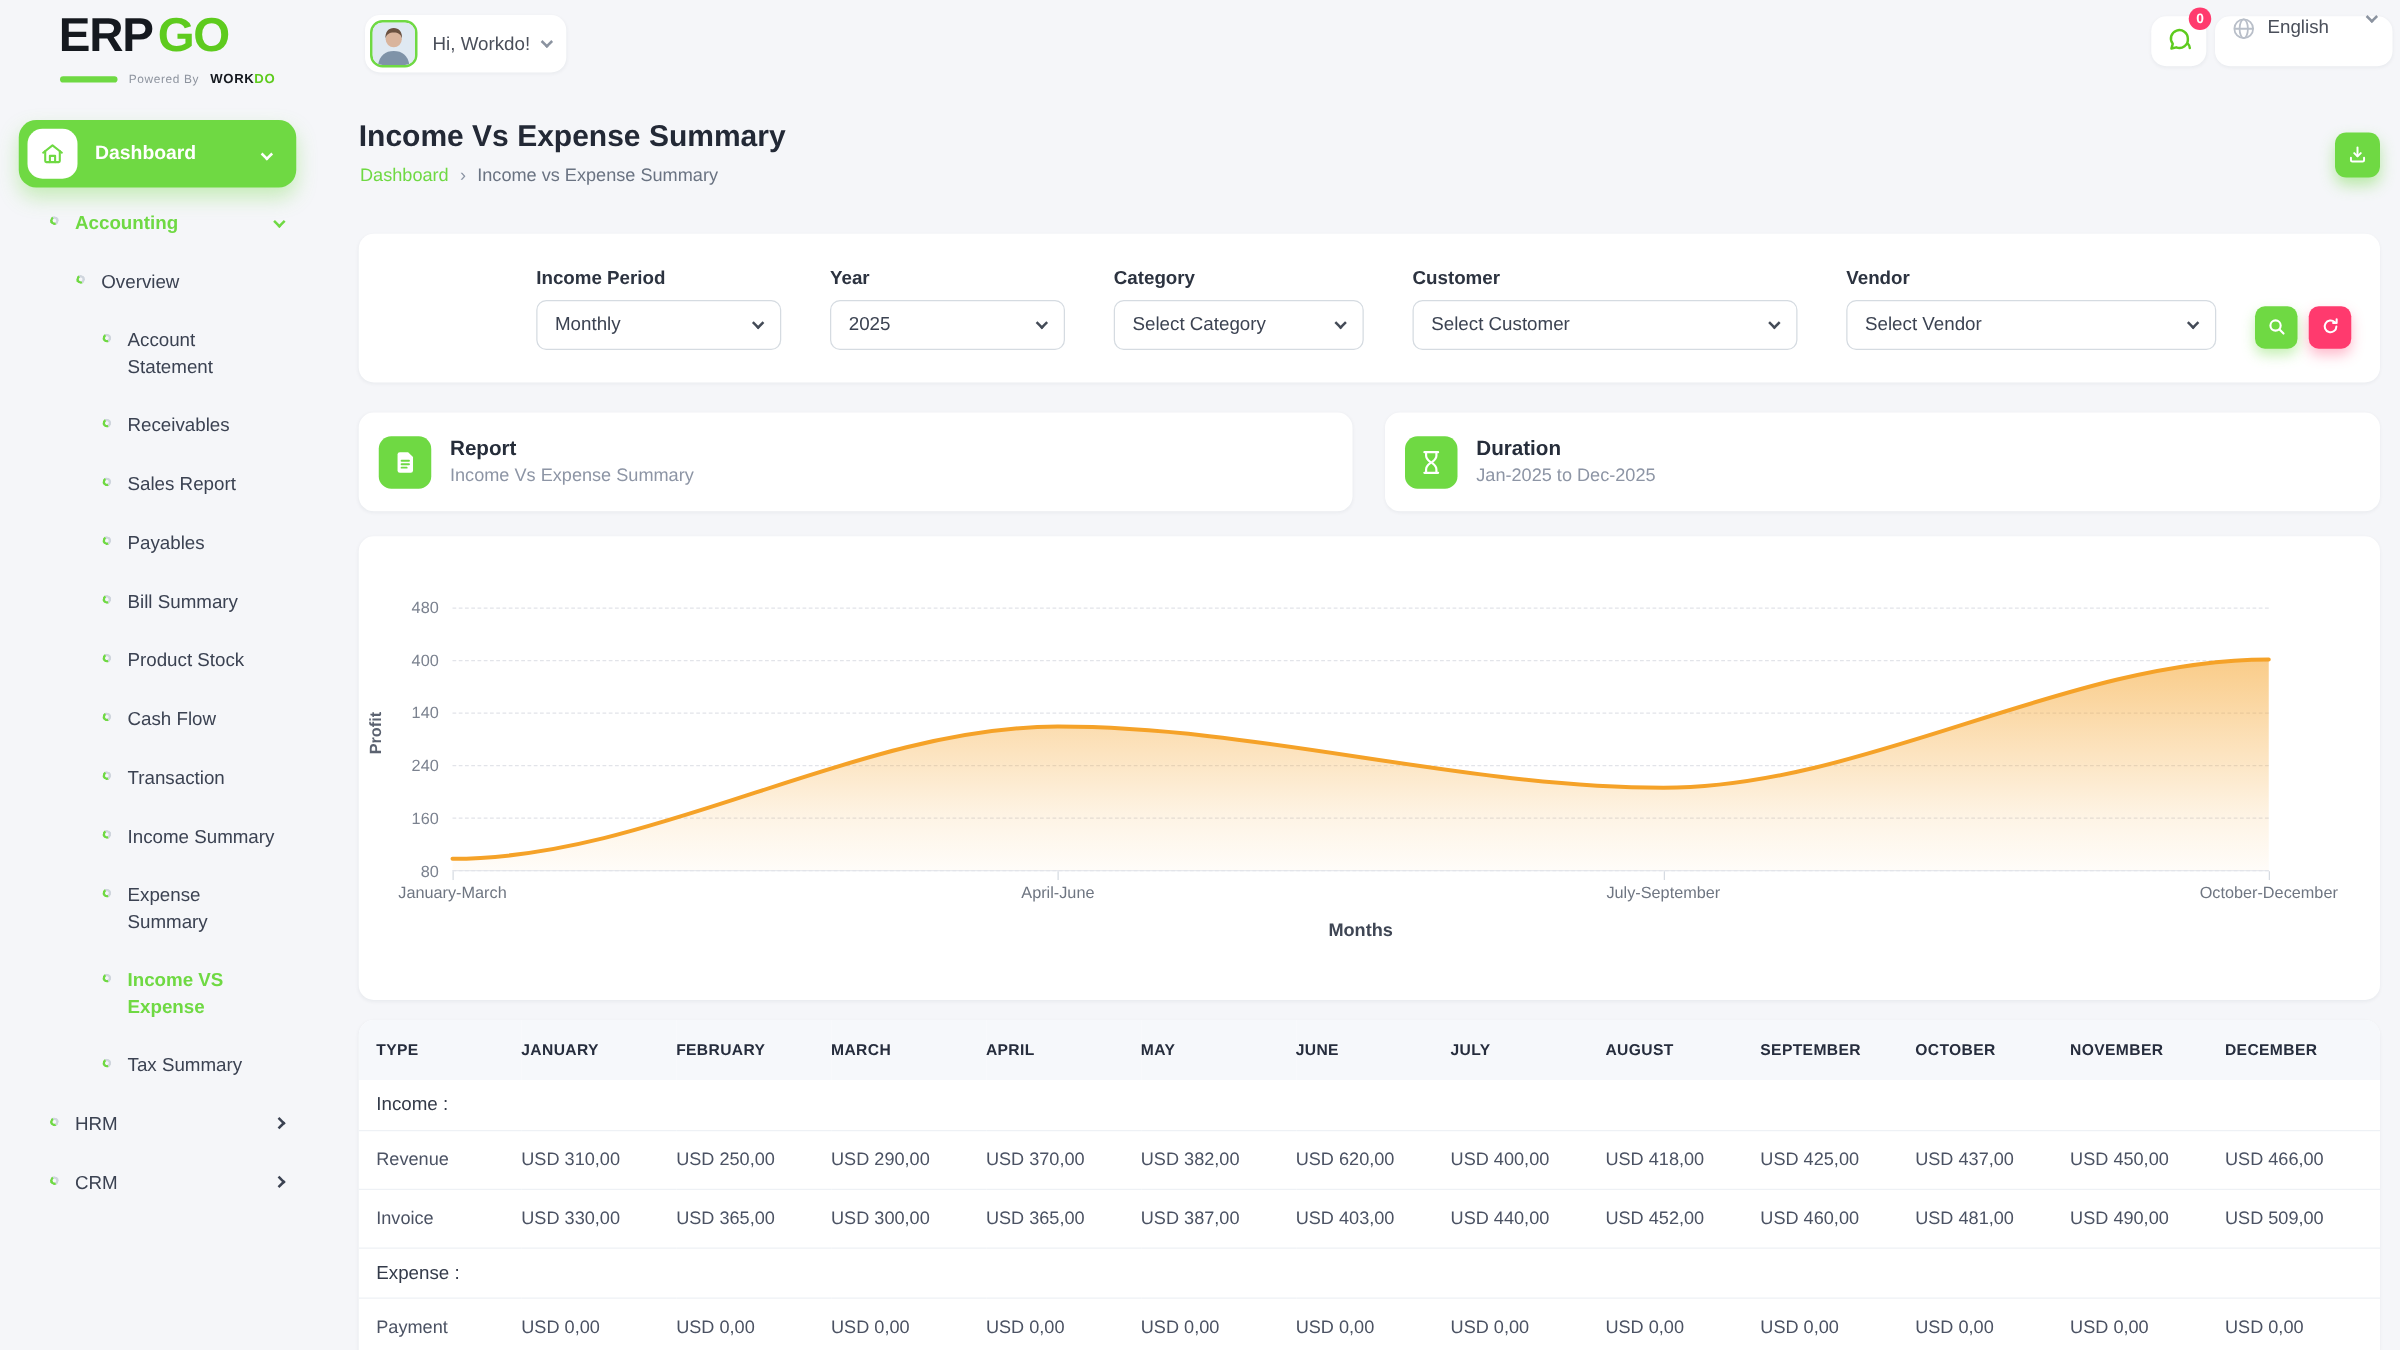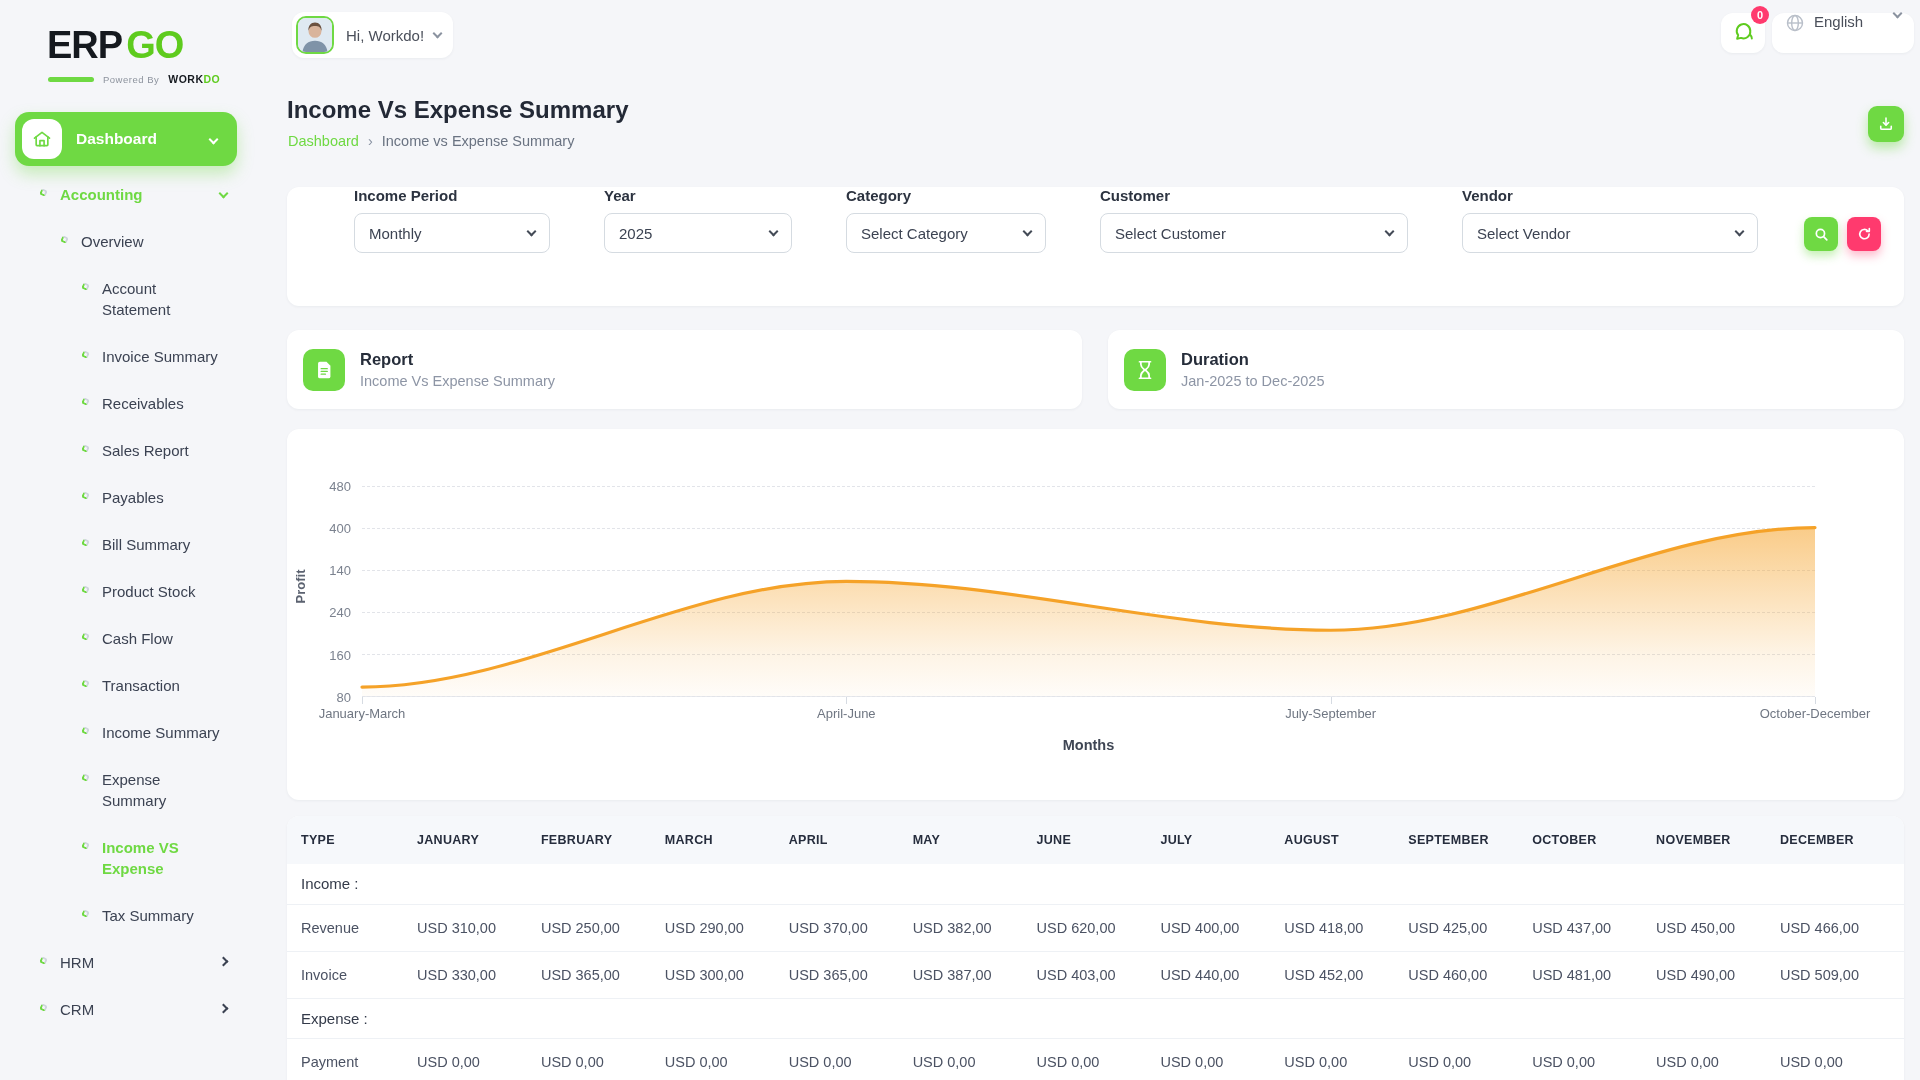--- a/index.html
+++ b/index.html
@@ -1,21 +1,21 @@
 <!DOCTYPE html>
 <html><head>
 <meta charset="utf-8">
 <style>
   * { margin:0; padding:0; box-sizing:border-box; }
   html,body { width:1920px; height:1080px; overflow:hidden; }
   body { background:#f5f6f9; font-family:"Liberation Sans",sans-serif; position:relative; color:#3b4252; }
   .abs { position:absolute; }
 
   
-  .sidebar { position:absolute; left:0; top:16px; width:287px; height:824px; background:#f5f6f9; }
+  .sidebar { position:absolute; left:0; top:0; width:287px; height:824px; background:#f5f6f9; }
   .logo { position:absolute; left:47px; top:8px; font-size:38px; font-weight:800; letter-spacing:-1px; color:#15191f; }
   .logo .go { color:#5ecb1e; margin-left:4px; }
   .tagline { position:absolute; left:48px; top:57px; display:flex; align-items:center; gap:9px; }
   .tagline .bar { width:46px; height:5px; border-radius:3px; background:#6fd943; }
   .tagline .ptxt { font-size:9.5px; color:#8d939e; letter-spacing:.5px; }
   .tagline .wk { font-size:10.5px; font-weight:800; color:#15191f; letter-spacing:.5px; }
   .tagline .wk i { font-style:normal; color:#5ecb1e; }
 
   .dash-btn { position:absolute; left:15px; top:96px; width:222px; height:54px; border-radius:14px;
     background:#6fd943; display:flex; align-items:center; cursor:pointer;
@@ -57,22 +57,22 @@
   
   .page-title { left:287px; top:96px; font-size:24px; font-weight:700; color:#232936; }
   .breadcrumb { left:288px; top:133px; font-size:14.5px; display:flex; gap:9px; align-items:center; }
   .breadcrumb .link { color:#6fd943; cursor:pointer; }
   .breadcrumb .sep { color:#8a93a3; }
   .breadcrumb .cur { color:#6a7382; }
   .dl-btn { left:1868px; top:106px; width:36px; height:36px; border-radius:9px; background:#6fd943;
     box-shadow:0 6px 12px rgba(111,217,67,.45); display:flex; align-items:center; justify-content:center; cursor:pointer; }
 
   
-  .filter-card { left:287px; top:187px; width:1617px; height:119px; display:flex; 
-    justify-content:flex-end; gap:54px; padding-right:23px; }
+  .filter-card { left:287px; top:187px; width:1617px; height:119px; display:flex; align-items:center;
+    justify-content:flex-end; gap:39px; padding-right:23px; }
   .ffield { display:flex; flex-direction:column; }
   .ffield label { font-size:15px; font-weight:700; color:#2c3340; margin-bottom:9px; }
   .select { height:40px; border:1px solid #d5dbe1; border-radius:8px; background:#fff;
     display:flex; align-items:center; justify-content:space-between; padding:0 14px; cursor:pointer; }
   .select .val { font-size:15px; color:#3c4352; }
   .select .chev { color:#444b57; margin-top:-3px; }
   .fbtns { display:flex; gap:9px; margin-top:30px; margin-left:-8px; }
   .icon-btn { width:34px; height:34px; border-radius:8px; border:none; display:flex; align-items:center; justify-content:center; cursor:pointer; }
   .icon-btn.green { background:#6fd943; box-shadow:0 5px 10px rgba(111,217,67,.4); }
   .icon-btn.pink { background:#ff3a6e; box-shadow:0 5px 10px rgba(255,58,110,.35); }
@@ -142,24 +142,20 @@
         <span class="lbl">Accounting</span>
         <span class="chev down"></span>
       </li>
       <li class="lvl2">
         <span class="bullet"></span>
         <span class="lbl">Overview</span>
       </li>
       <li class="lvl3">
         <span class="bullet"></span>
         <span class="lbl">Account Statement</span>
-      </li>
-      <li class="lvl3">
-        <span class="bullet"></span>
-        <span class="lbl">Invoice Summary</span>
       </li>
       <li class="lvl3">
         <span class="bullet"></span>
         <span class="lbl">Receivables</span>
       </li>
       <li class="lvl3">
         <span class="bullet"></span>
         <span class="lbl">Sales Report</span>
       </li>
       <li class="lvl3">

